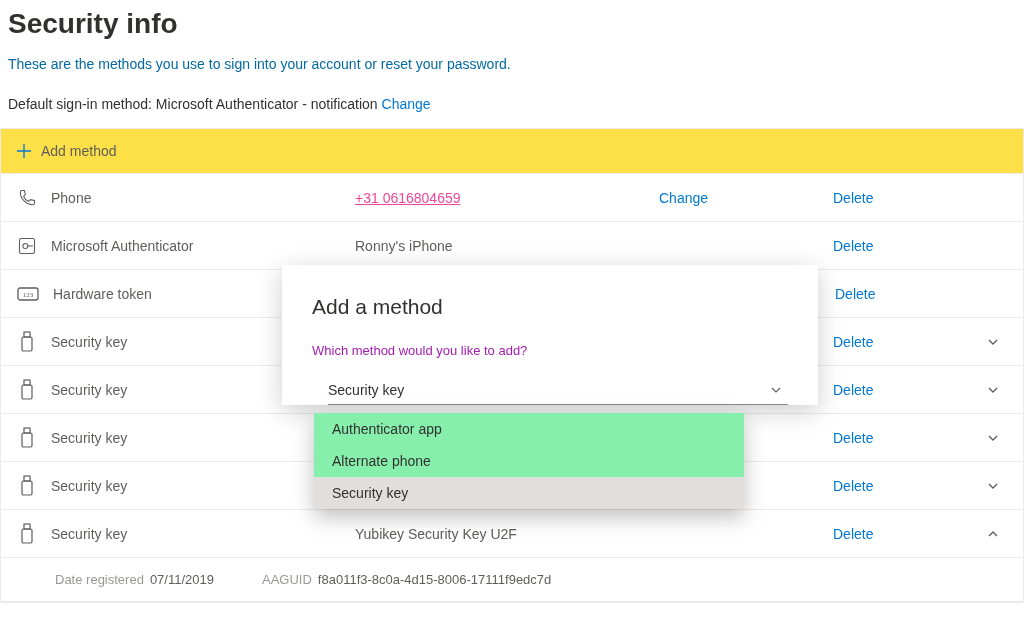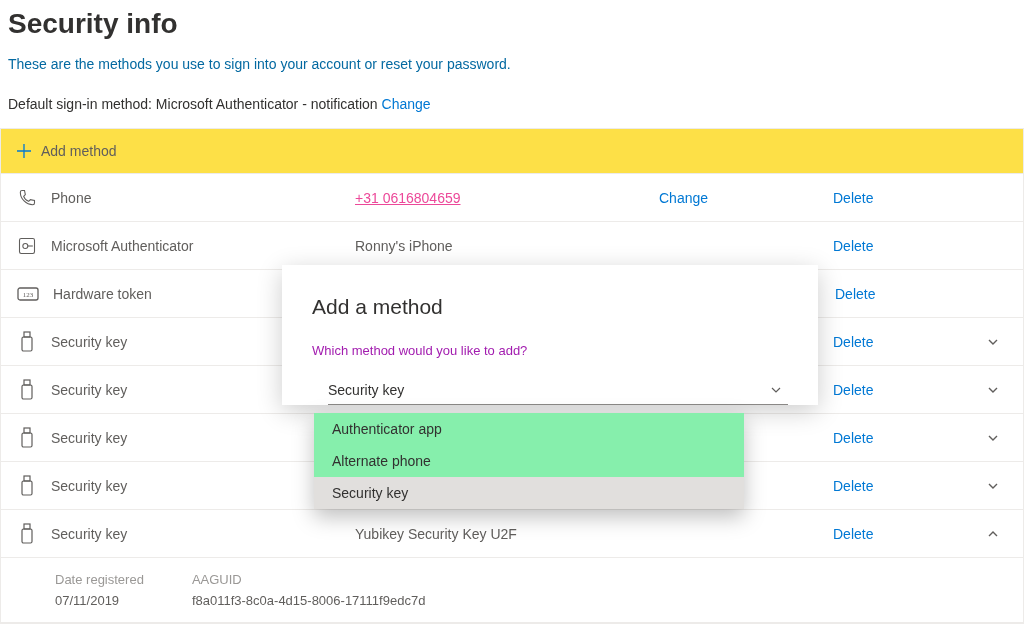--- a/index.html
+++ b/index.html
@@ -85,21 +85,21 @@
       text-align: right;
       color: #605e5c;
     }
     .expanded-detail {
       display:flex;
       padding: 14px 16px 14px 54px;
       gap: 48px;
       font-size: 13px;
       border-bottom:1px solid #edebe9;
     }
-    .detail-block { display:flex; flex-direction:column; gap:6px;}
+    .detail-block { display:flex; gap:6px;}
     .detail-label { color:#9a9896; }
     .detail-value { color:#605e5c; }
 
     
     .modal {
       position: absolute;
       top: 265px;
       left: 282px;
       width: 536px;
       background: #ffffff;

